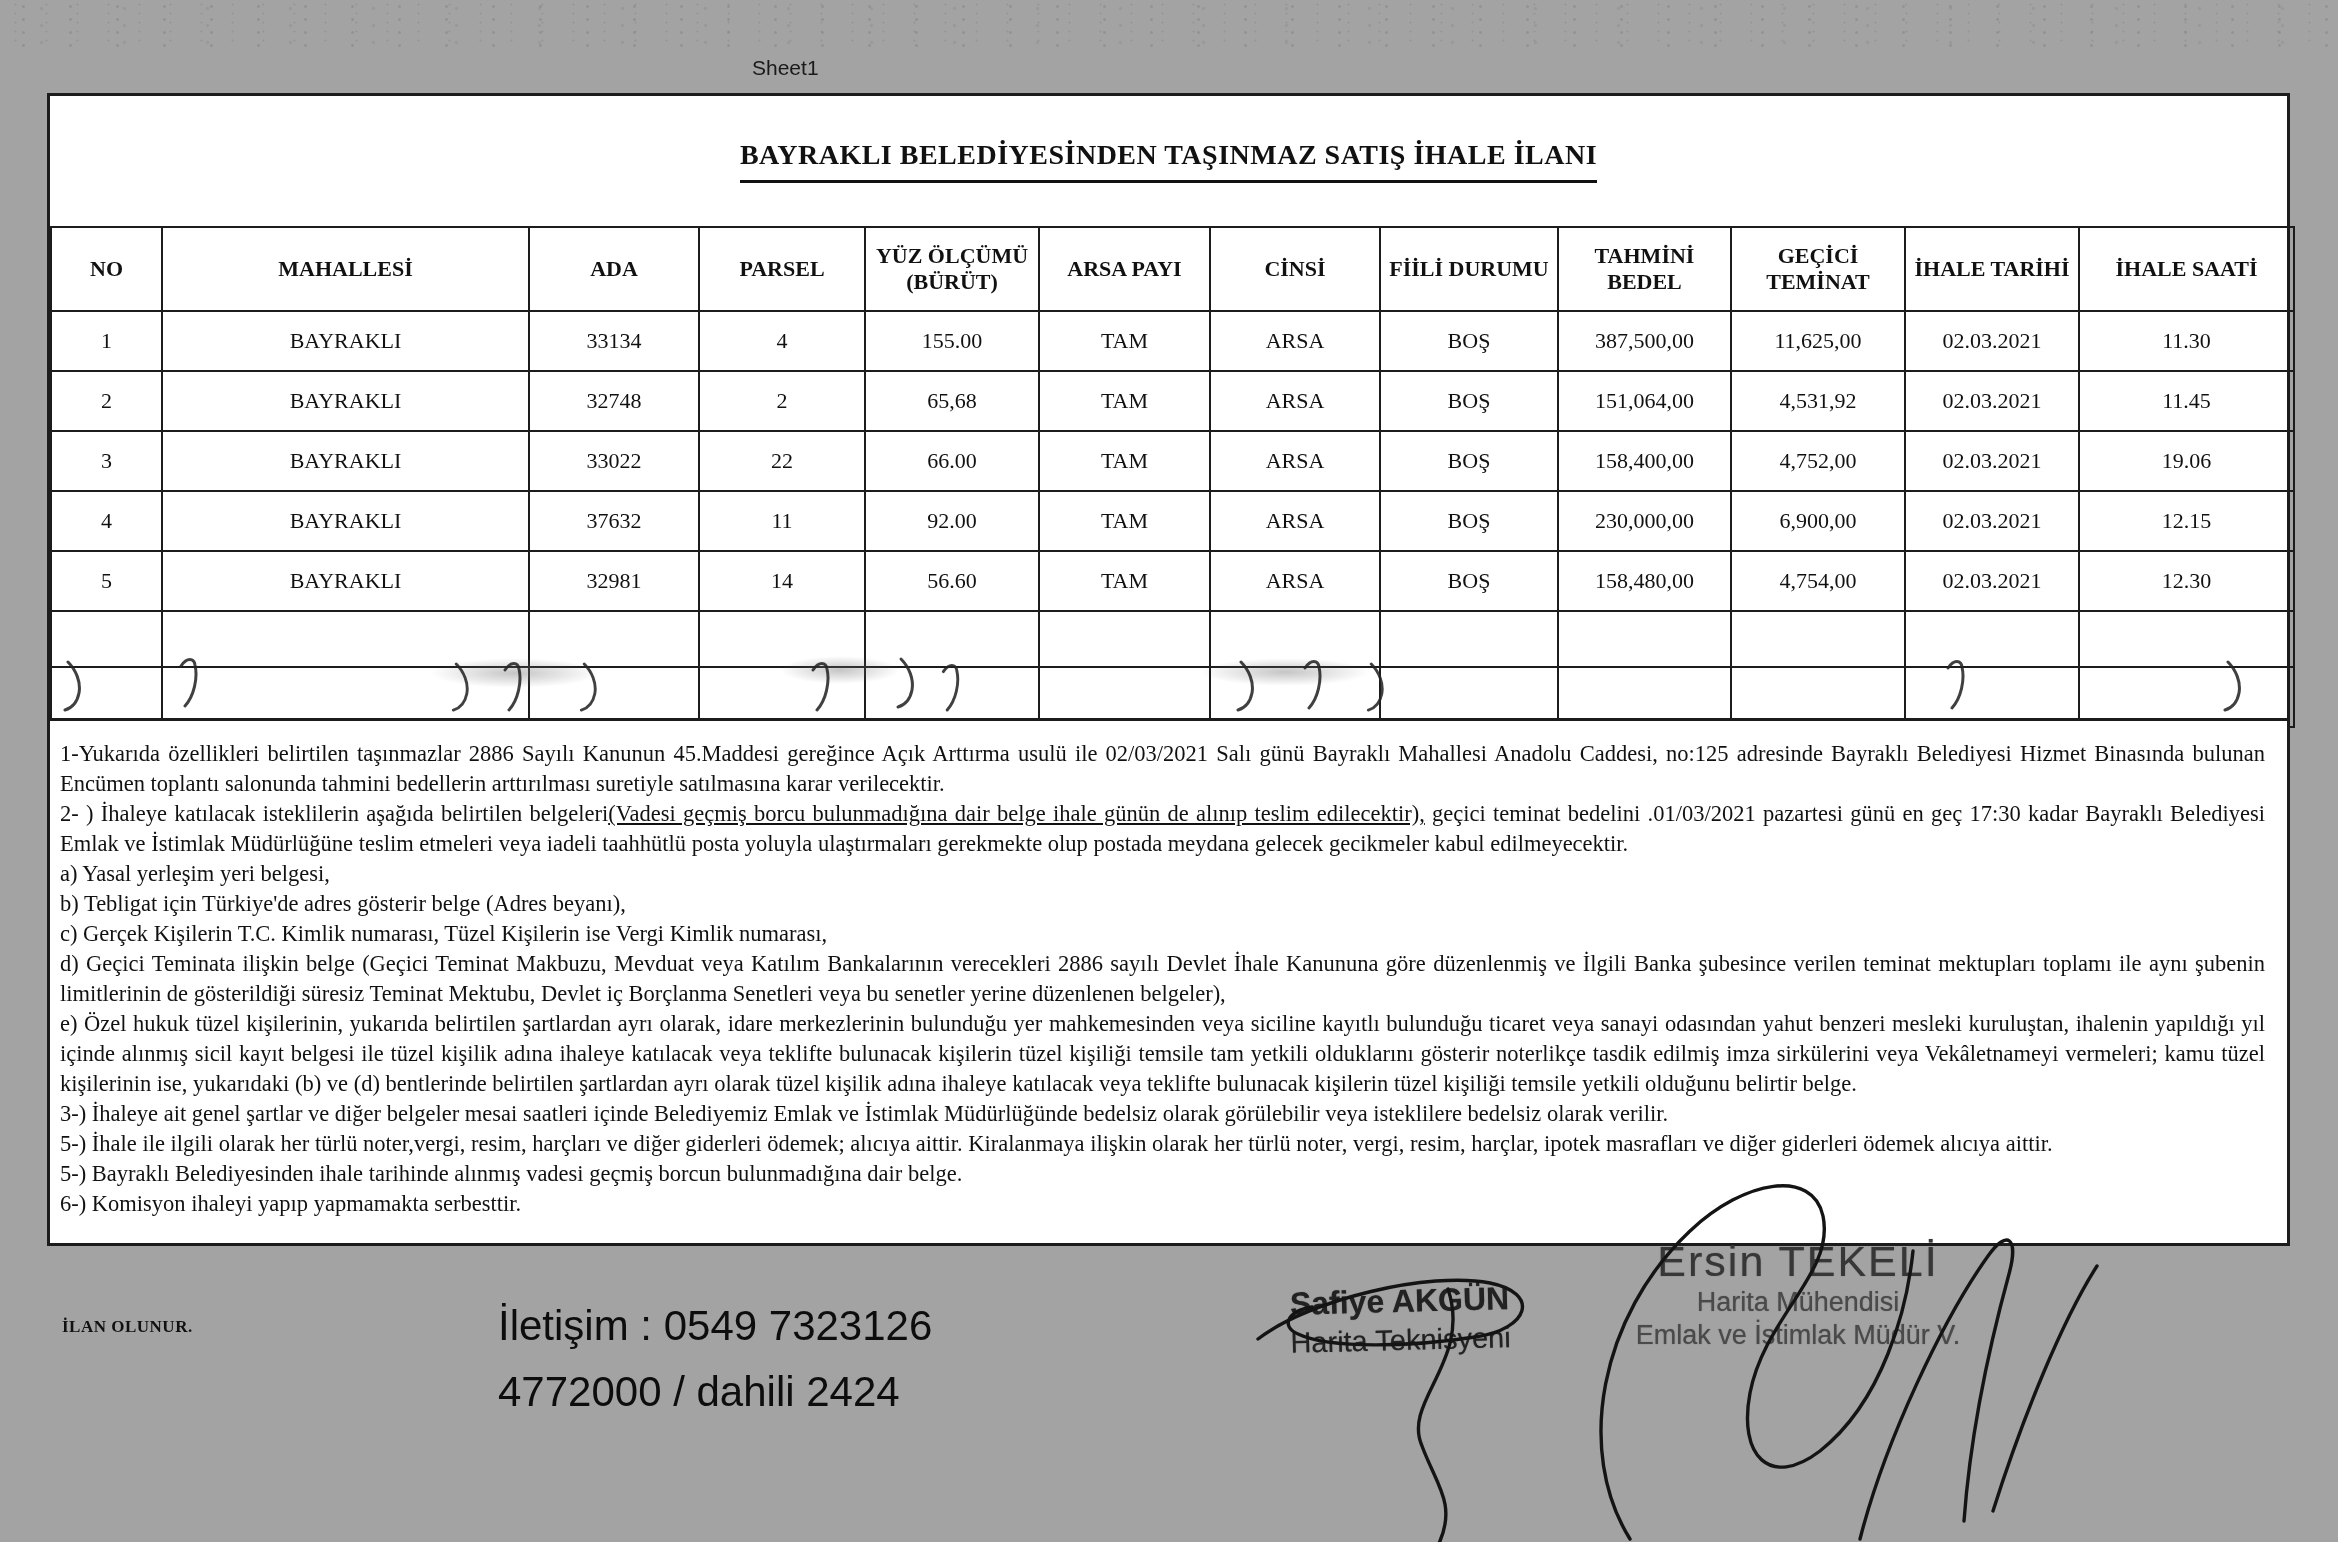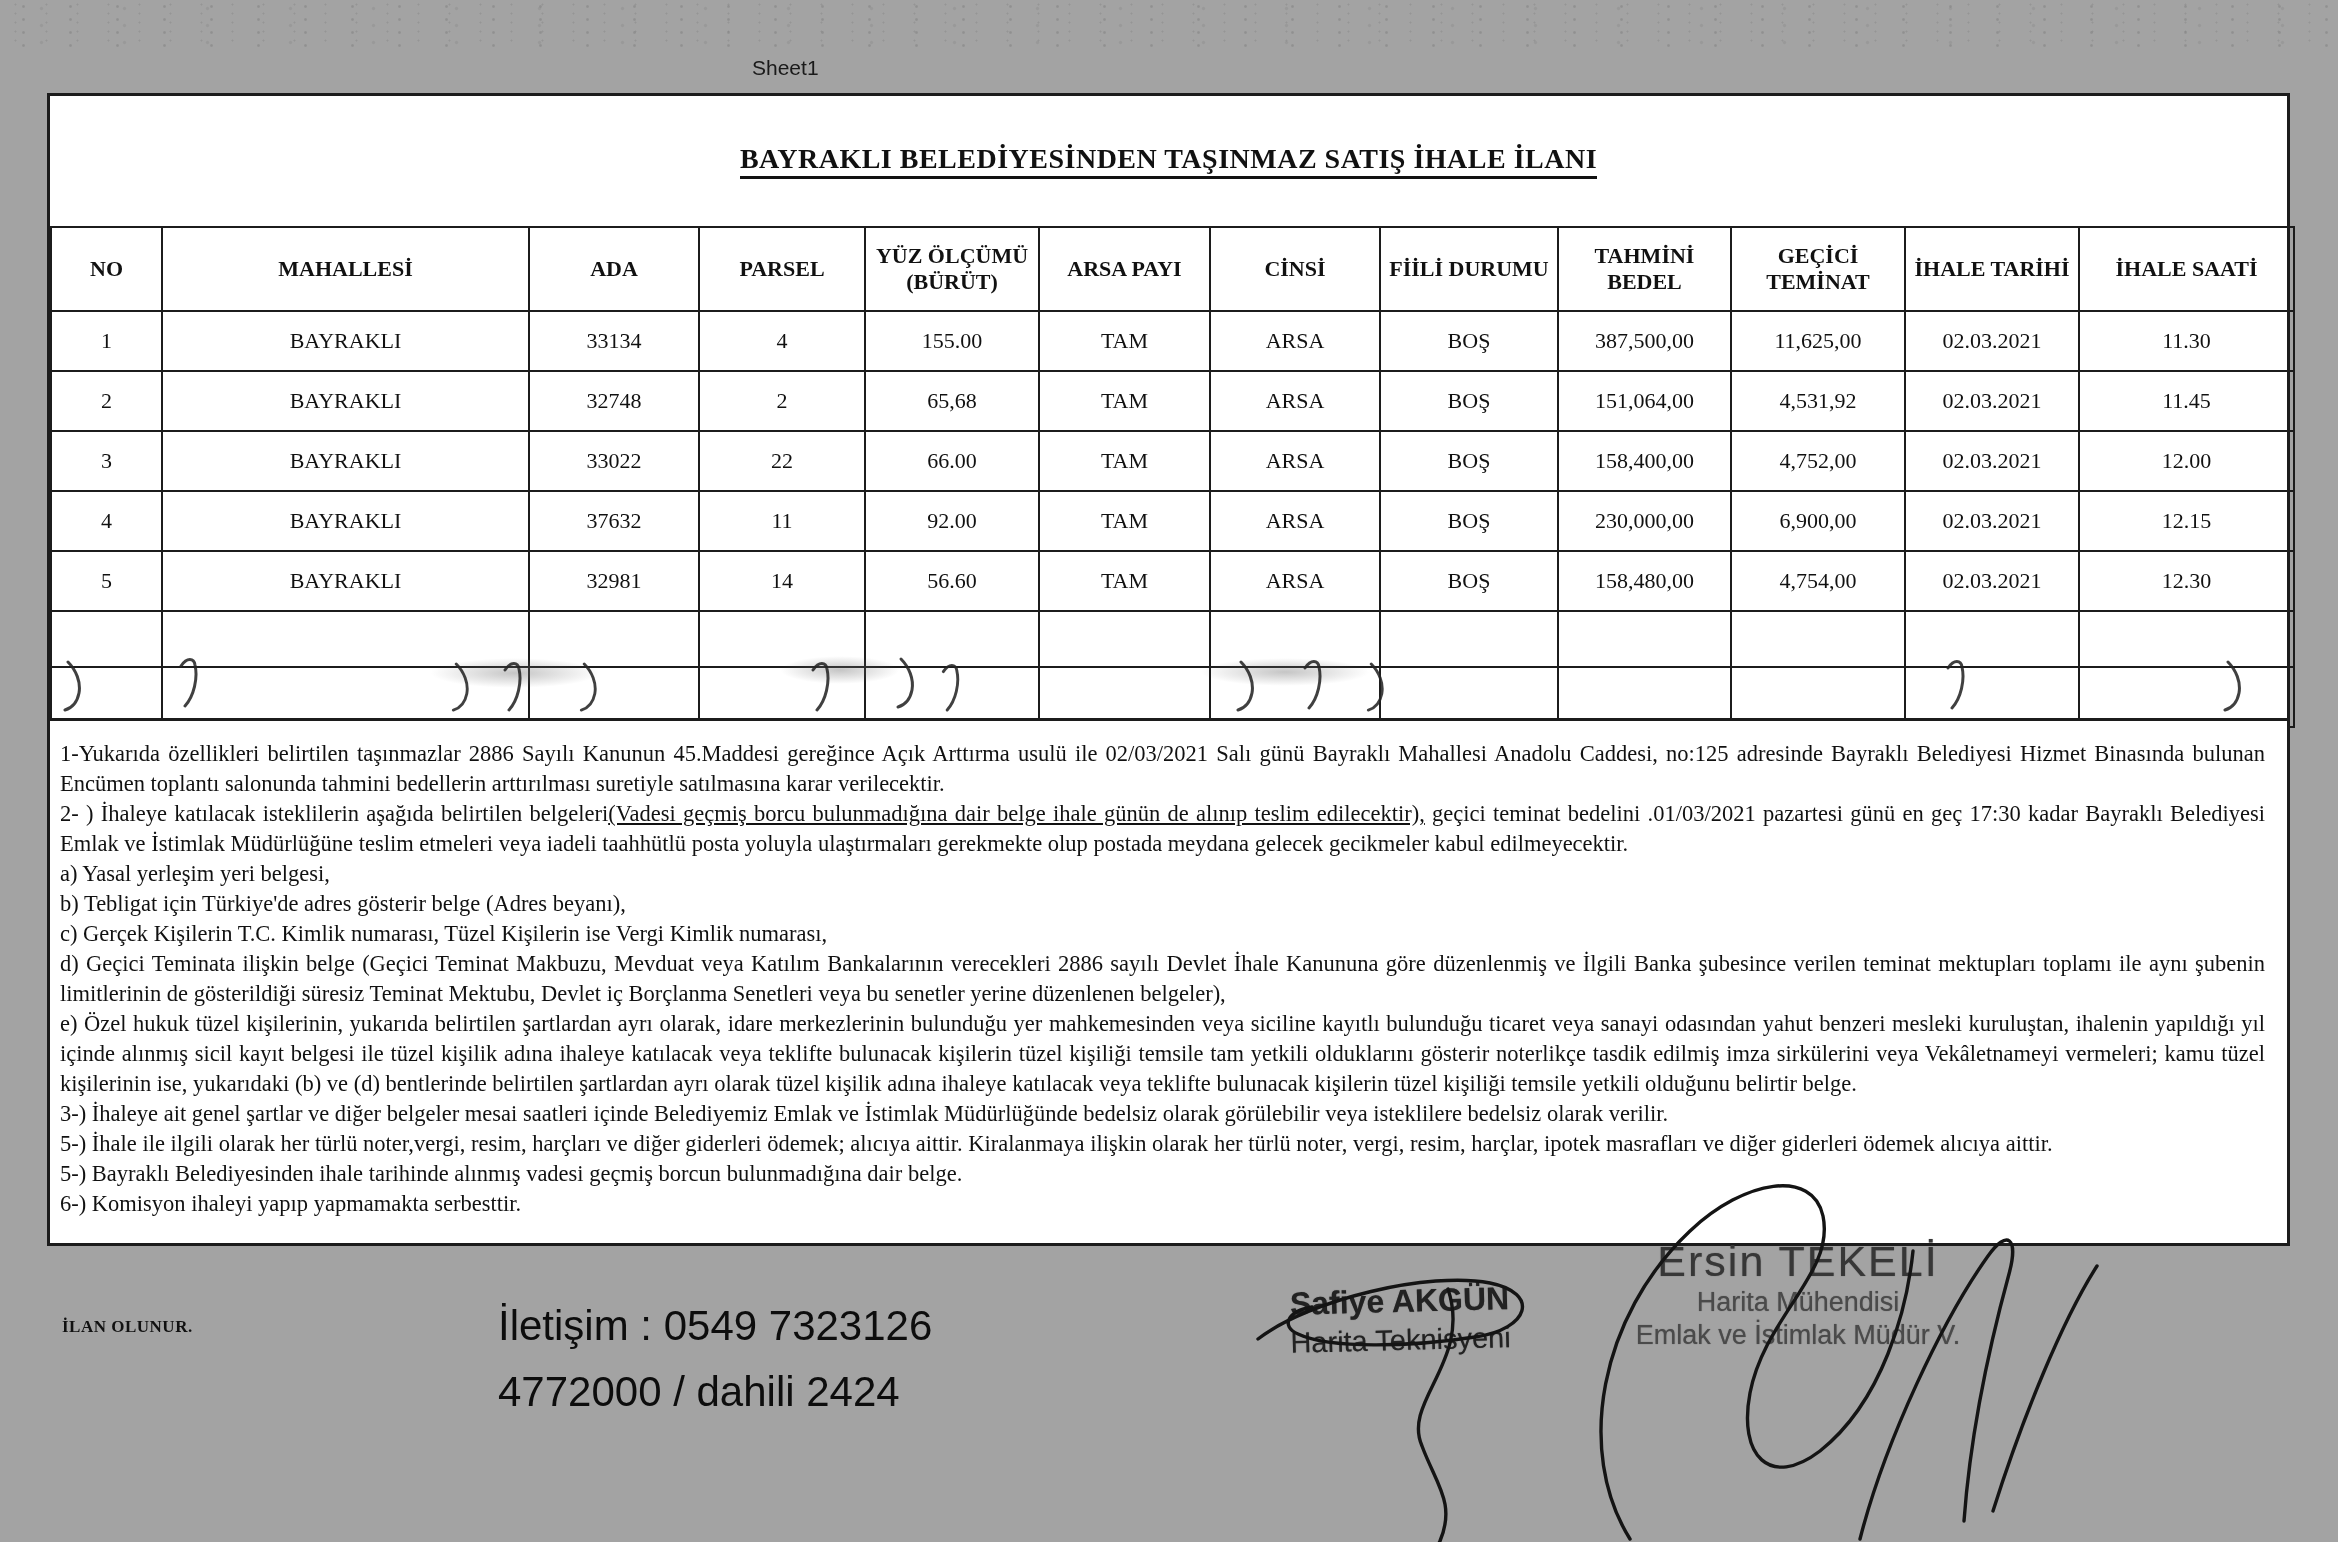--- a/index.html
+++ b/index.html
@@ -12,21 +12,21 @@
       radial-gradient(circle, rgba(90,90,90,.4) 1px, transparent 2.2px),
       radial-gradient(circle, rgba(40,40,40,.35) .6px, transparent 1.4px);
     background-size:47px 13px, 83px 17px, 31px 9px;}
   .sheet-label{position:absolute;left:752px;top:56px;font-family:"Liberation Sans",sans-serif;
     font-size:21px;color:#1a1a1a;}
   
   .doc-frame{position:absolute;left:47px;top:93px;width:2243px;border:3px solid #1c1c1c;
     box-sizing:border-box;background:#fff;}
   .title-area{height:130px;display:flex;align-items:center;justify-content:center;}
   .doc-title{font-size:28px;font-weight:bold;letter-spacing:.5px;border-bottom:3px solid #111;
-    padding-bottom:1px;}
+    padding-bottom:9px;}
   table.auction{width:100%;border-collapse:collapse;table-layout:fixed;font-size:22px;}
   table.auction th,table.auction td{border:2px solid #1c1c1c;text-align:center;vertical-align:middle;
     padding:2px 4px;overflow:hidden;}
   table.auction th{font-weight:bold;height:78px;line-height:26px;}
   table.auction td{height:54px;}
   tr.empty-row td{height:50px;}
   tr.artifact-row td{height:54px;}
   
   .artifacts{position:absolute;left:0;top:556px;width:100%;height:64px;pointer-events:none;}
   .hook{position:absolute;}
@@ -131,21 +131,21 @@
             <td>BAYRAKLI</td>
             <td>33022</td>
             <td>22</td>
             <td>66.00</td>
             <td>TAM</td>
             <td>ARSA</td>
             <td>BOŞ</td>
             <td>158,400,00</td>
             <td>4,752,00</td>
             <td>02.03.2021</td>
-            <td>12.00</td>
+            <td>19.06</td>
           </tr>
           <tr>
             <td>4</td>
             <td>BAYRAKLI</td>
             <td>37632</td>
             <td>11</td>
             <td>92.00</td>
             <td>TAM</td>
             <td>ARSA</td>
             <td>BOŞ</td>

